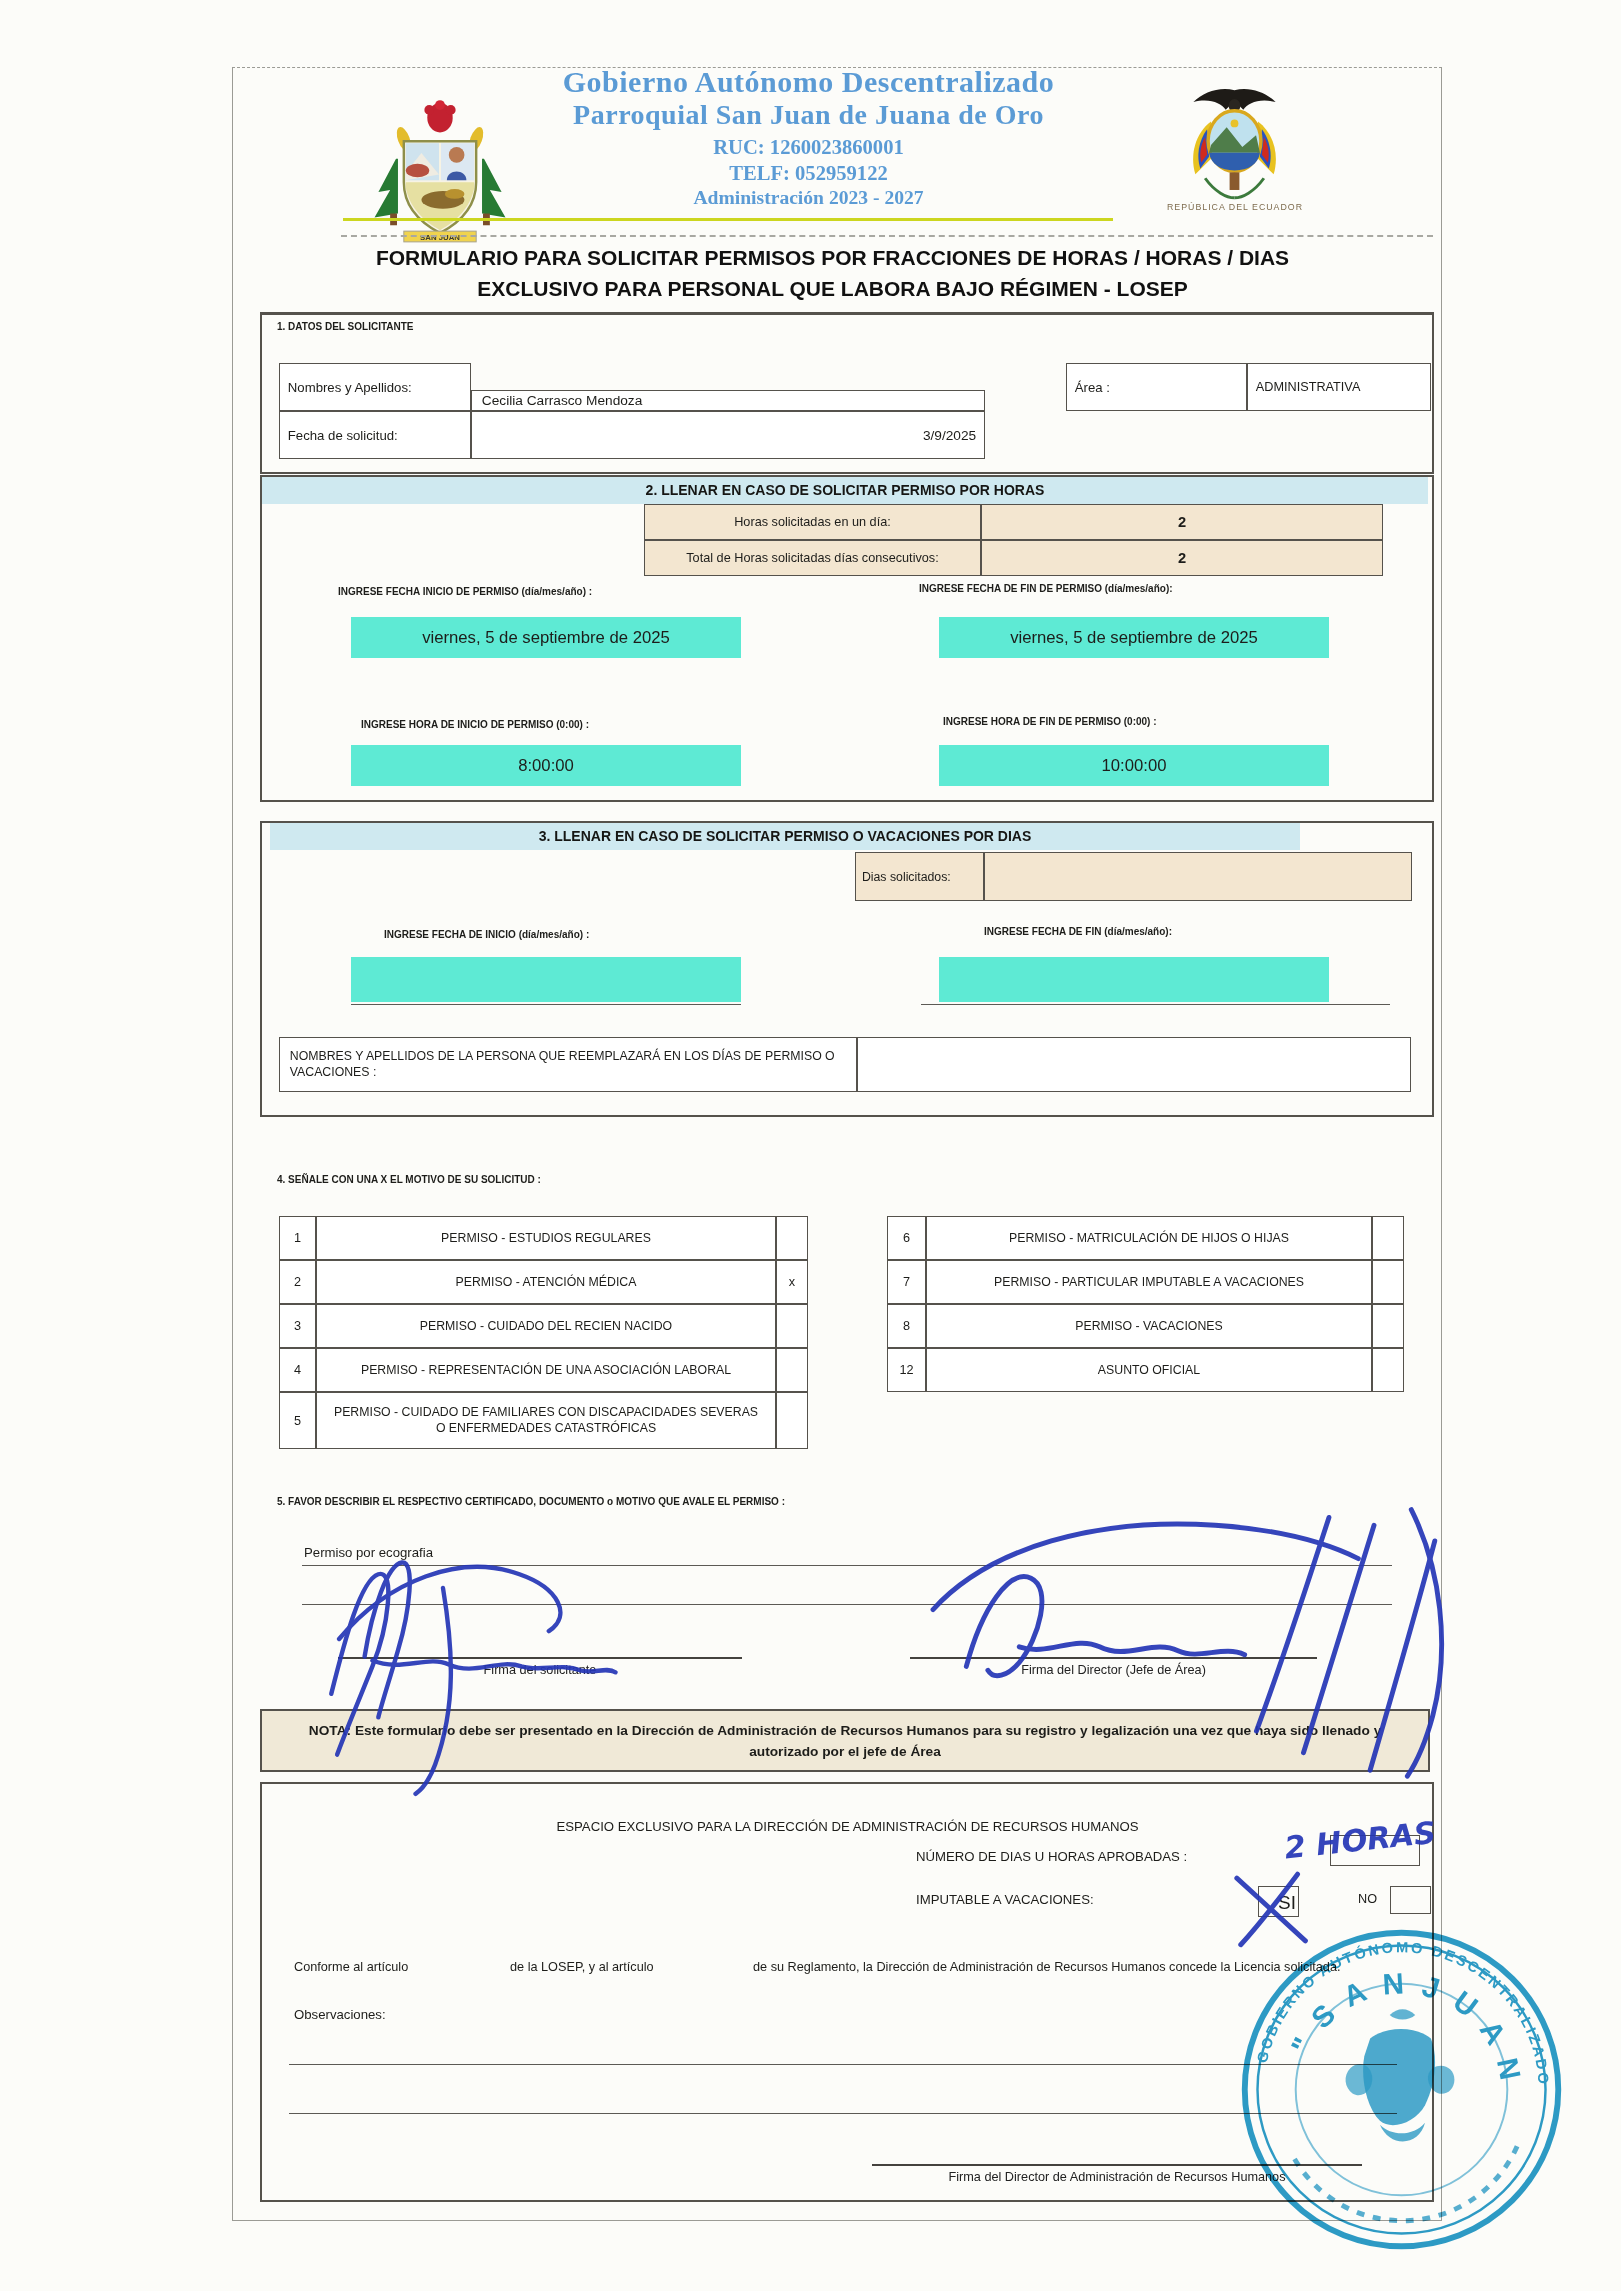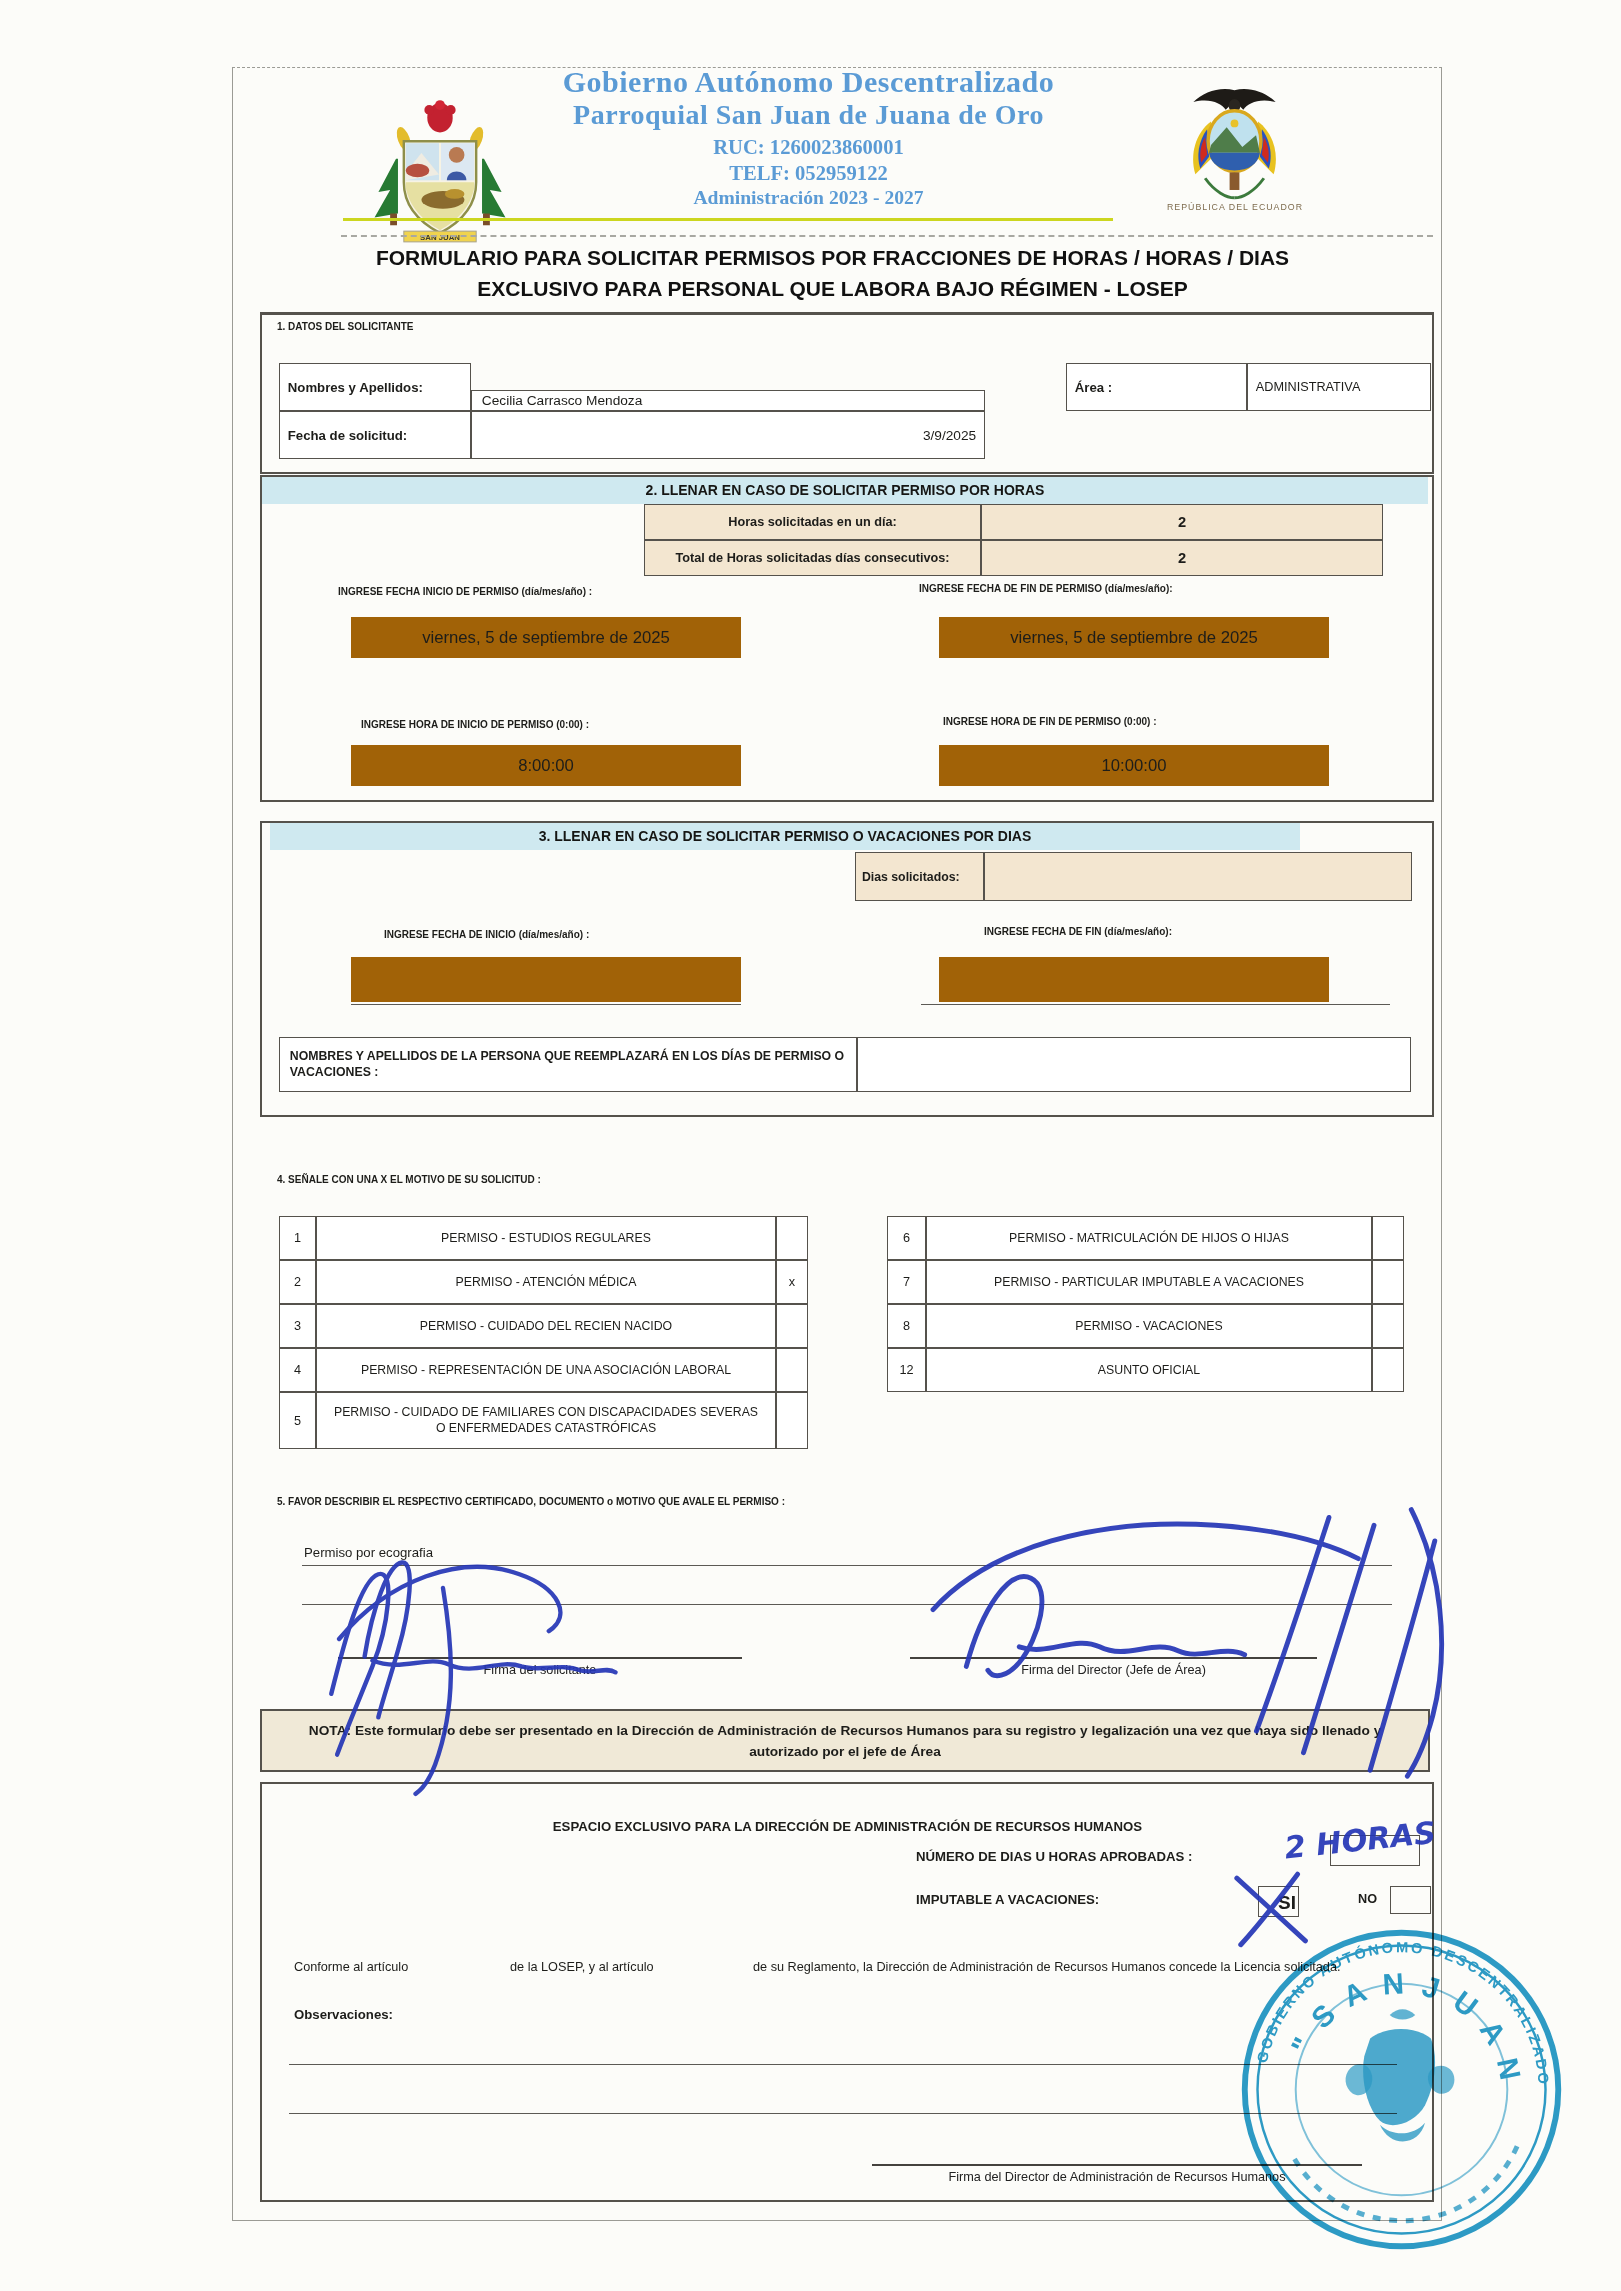--- a/index.html
+++ b/index.html
@@ -5,22 +5,22 @@
   html,body{margin:0;padding:0;background:#ffffff;}
   #page{position:relative;width:1621px;height:2292px;background:#fcfcf9;overflow:hidden;
         font-family:"Liberation Sans",sans-serif;color:#1d1d1a;}
   .abs{position:absolute;}
   .outer{border:1.5px solid #9b9b95;border-top-style:dashed;}
   .box{border:2px solid #55524c;}
   .bar{background:#cfe9f0;text-align:center;font-weight:bold;font-size:14px;color:#161614;}
   .grid{display:grid;}
   .cell{border:1.2px solid #55524c;background:#ffffff;display:flex;align-items:center;overflow:hidden;}
   .beige{background:#f3e6d0;}
-  .bluebox{background:#a16207;text-align:center;font-size:16.7px;}
-  .lb{font-weight:bold;font-size:13.2px;}
+  .bluebox{background:#5eead4;text-align:center;font-size:16.7px;}
+  .lb{font-weight:normal;font-size:13.2px;}
   .lb14{font-weight:bold;font-size:10px;}
   .ctr{justify-content:center;text-align:center;}
   .hline{border-top:1.5px solid #5c5a55;height:0;}
   .serifblue{color:#5b9bd5;font-family:"Liberation Serif",serif;font-weight:bold;text-align:center;white-space:nowrap;}
   .titleln{font-weight:bold;font-size:21px;text-align:center;color:#111;}
   .siglabel{font-size:12.7px;text-align:center;color:#222;}
   .marktxt{font-size:12.7px;}
   .small-caption{font-size:8.8px;color:#7d6b4e;text-align:center;letter-spacing:1px;}
 </style>
 </head>

